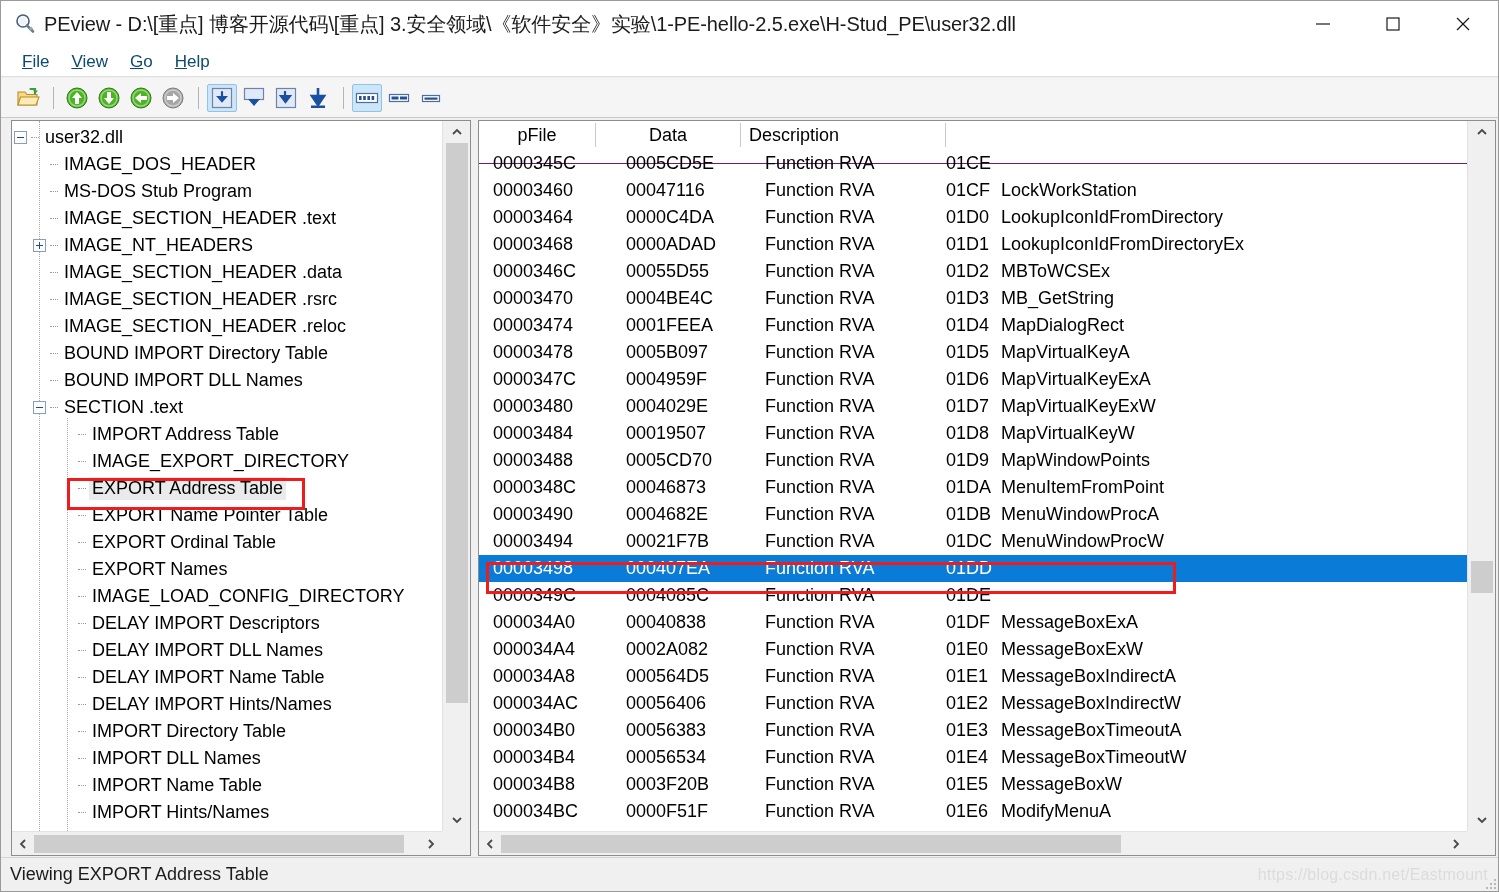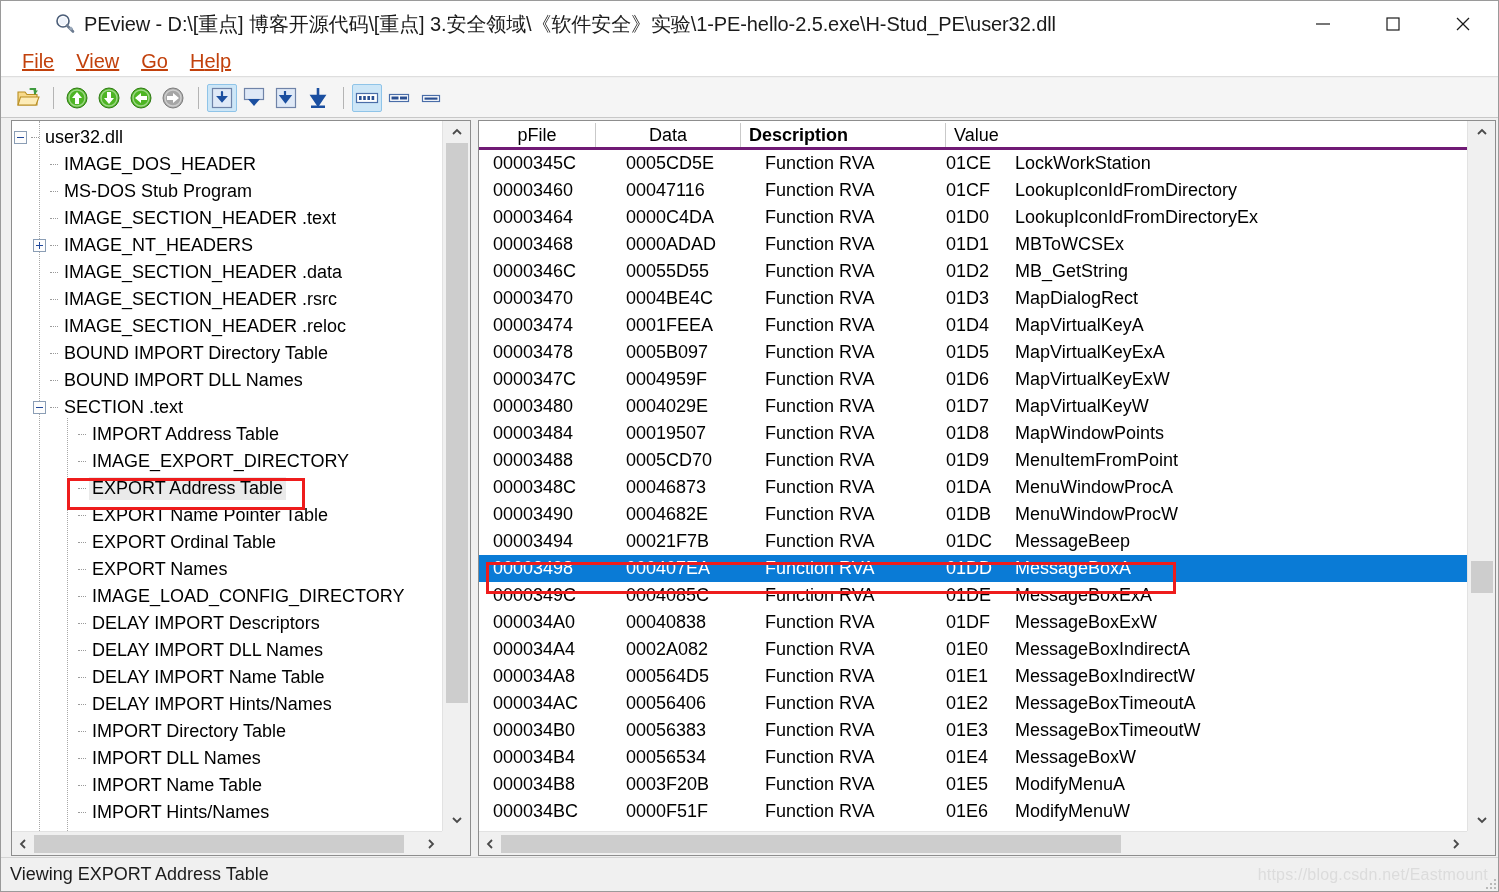--- a/index.html
+++ b/index.html
@@ -15,21 +15,21 @@
     width: 1499px; height: 892px;
     background: #f0f0f0;
     border: 1px solid #9a9a9a;
   }
 
   
   .titlebar {
     position: absolute; left: 0; top: 0;
     width: 1497px; height: 46px;
     background: #ffffff;
-    display: flex; align-items: center; padding-left: 40px;
+    display: flex; align-items: center;
   }
   .title-icon {
     width: 26px; height: 26px;
     margin-left: 11px; margin-right: 6px;
     position: relative; flex: 0 0 auto;
   }
   .title-text {
     font-size: 20px;
     color: #1b1b1b;
     white-space: nowrap;
@@ -47,24 +47,23 @@
   
   .menubar {
     position: absolute; left: 0; top: 46px;
     width: 1497px; height: 30px;
     background: #ffffff;
     display: flex; align-items: center;
     padding-left: 10px;
     border-bottom: 1px solid #dedede;
   }
   .menu-item {
-    font-size: 20px; color: #c2410c;
+    font-size: 17px; color: #0c4a6e;
     padding: 2px 11px;
     cursor: default;
-    text-decoration: underline;
   }
   .menu-item u { text-decoration: underline; }
 
   
   .toolbar {
     position: absolute; left: 0; top: 77px;
     width: 1497px; height: 40px;
     background: #f5f5f5;
     display: flex; align-items: center;
     padding-left: 12px;
@@ -187,23 +186,23 @@
     background: #cdcdcd;
   }
   .corner-box {
     position: absolute; right: 0; bottom: 0;
     width: 28px; height: 24px; background: #f0f0f0;
   }
 
   
   .tbl-head {
     position: absolute; left: 0; top: 0;
-    right: 28px; height: 29px;
+    right: 28px; height: 43px;
     background: #ffffff;
-    border-bottom: 3px solid #701a75;
+    border-bottom: 1px solid #701a75;
     font-size: 18px; color: #000;
   }
   .th {
     position: absolute; top: 2px; height: 24px;
     border-right: 1px solid #c9c9c9;
     text-align: center;
     line-height: 24px;
     white-space: nowrap;
   }
   .tbl-body {
@@ -216,21 +215,21 @@
     height: 27px;
     font-size: 18px; color: #000;
     white-space: nowrap;
   }
   .trow.sel { background: #0a7bd6; color: #ffffff; }
   .cell { position: absolute; top: 2px; line-height: 23px; }
   .c-pfile { left: 14px; width: 112px; text-align: left; }
   .c-data  { left: 147px; width: 112px; text-align: left; }
   .c-desc  { left: 286px; }
   .c-ordv  { left: 467px; }
-  .c-name  { left: 536px; }
+  .c-name  { left: 522px; margin-top: 27px; }
 
   .anno-row {
     position: absolute;
     border: 3px solid #ee1c1c;
     pointer-events: none;
   }
 
   
   .statusbar {
     position: absolute; left: 0; bottom: 0;
@@ -590,22 +589,21 @@
         </div>
       </div>
       <div class="corner-box"></div>
     </div>
 
     <div class="pane pane-right">
 
       <div class="tbl-head">
         <div class="th" style="left:0;   width:117px;">pFile</div>
         <div class="th" style="left:117px; width:145px;">Data</div>
-        <div class="th" style="left:262px; width:205px; text-align:left; padding-left:8px;font-weight:bold;">Description</div>
-        <div class="th" style="left:467px; width:521px; text-align:left; padding-left:8px; border-right:none;">Value</div>
+        <div class="th" style="left:262px; width:205px; text-align:left; padding-left:8px;">Description</div>
       </div>
 
       <div class="tbl-body" id="tbl-body">
         <div id="tbl-rows">
             <div class="trow">
               <span class="cell c-pfile">0000345C</span>
               <span class="cell c-data">0005CD5E</span>
               <span class="cell c-desc">Function RVA</span>
               <span class="cell c-ordv">01CE</span>
               <span class="cell c-name">LockWorkStation</span>

